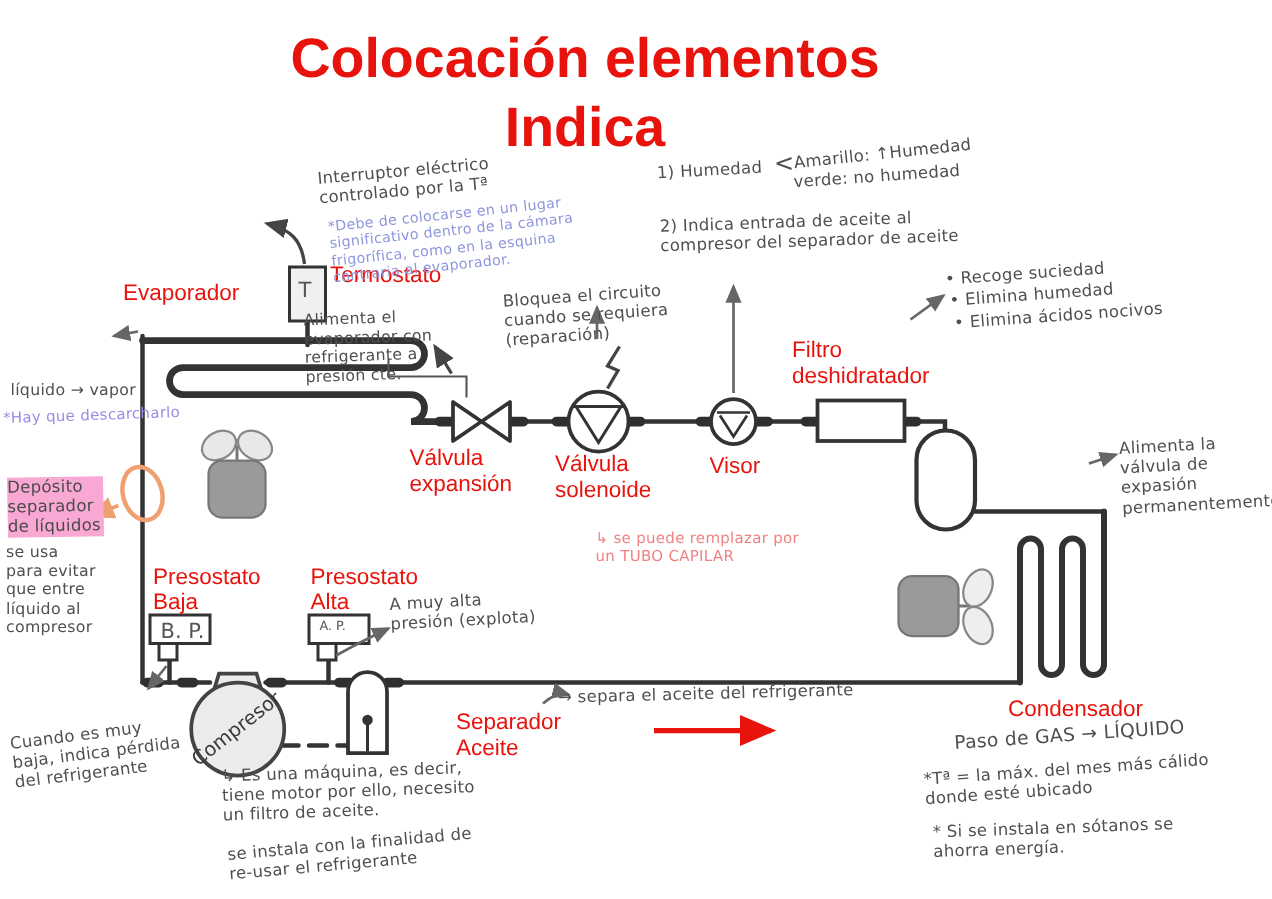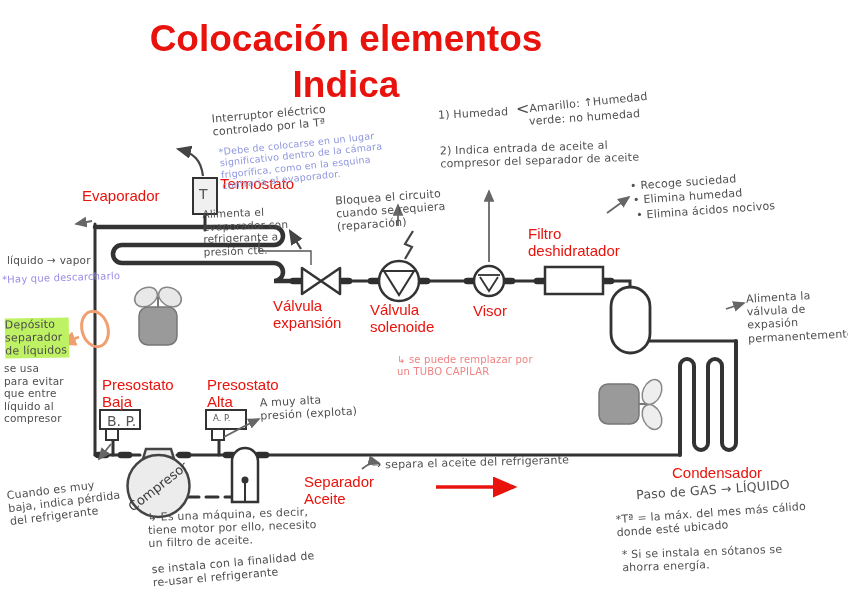--- a/index.html
+++ b/index.html
@@ -1,29 +1,29 @@
 <!DOCTYPE html>
 <html><head>
 <meta charset="utf-8">
 <style>
   html,body{margin:0;padding:0;background:#ffffff;}
   #stage{position:relative;width:848px;height:599px;background:#ffffff;overflow:hidden;
          font-family:"Liberation Sans",sans-serif;}
   .abs{position:absolute;}
   .title{width:692px;text-align:center;color:#e8130c;font-weight:bold;
-         font-family:"Liberation Sans",sans-serif;line-height:1.05;}
+         font-family:"Liberation Sans",sans-serif;line-height:1.05;margin-left:44px;}
   .t1{top:20px;left:0;font-size:37px;}
   .t2{top:66px;left:0;font-size:37px;}
   .rlabel{color:#e8130c;font-size:15px;line-height:1.12;font-family:"Liberation Sans",sans-serif;}
   .hw{color:#4f4f4f;font-size:11px;line-height:1.2;font-family:"DejaVu Sans",sans-serif;
       letter-spacing:.2px;}
   .hw-blue{color:#8e96dd;}
   .hw-purple{color:#9a8ce6;}
   .hw-pink{color:#f08282;margin-top:20px;}
-  .hl{background:#bef264;}
+  .hl{background:#f9a8d4;}
   .nowrap{white-space:nowrap;}
   .devtag{color:#555;font-family:"DejaVu Sans",sans-serif;}
 </style>
 </head>
 <body>
 
 <div id="stage">
 
   <svg class="abs" style="left:0;top:0" width="848" height="599" viewBox="0 0 848 599">
     <defs>

